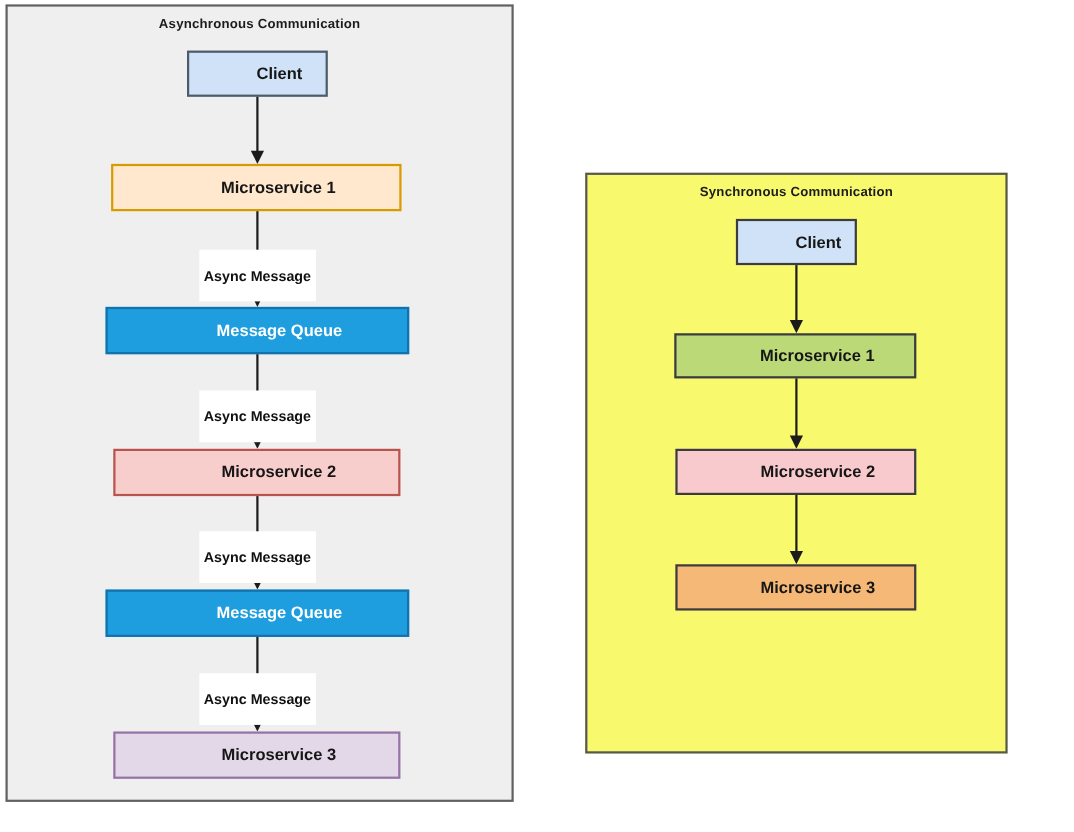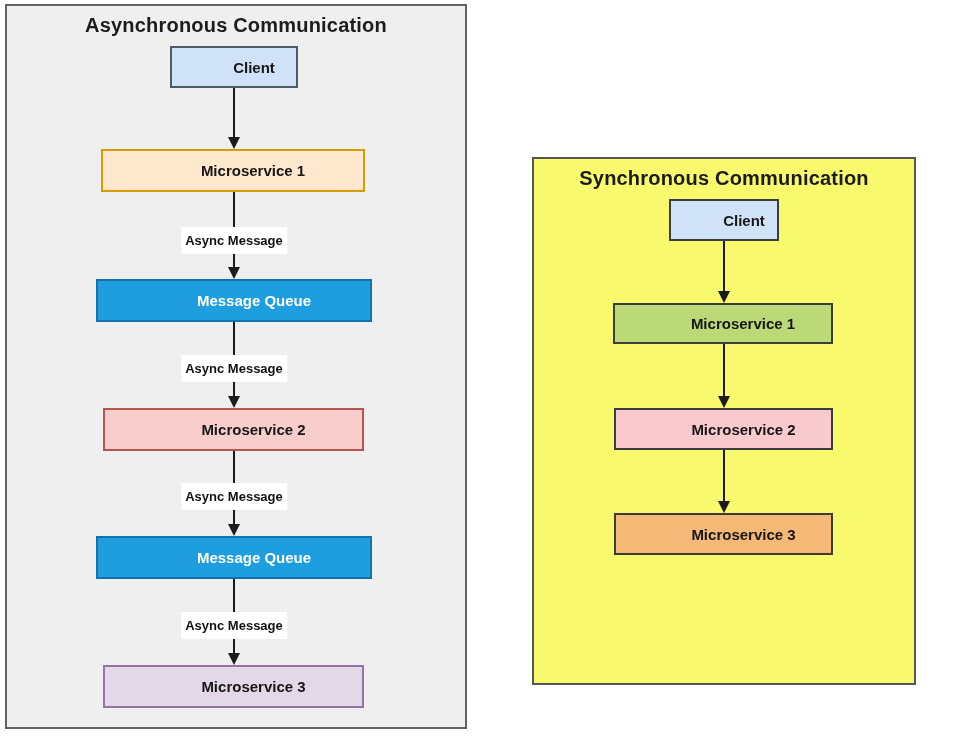--- a/index.html
+++ b/index.html
@@ -24,21 +24,21 @@
   .panel-sync {
     left: 532px; top: 157px;
     width: 384px; height: 528px;
     background: #f9f96d;
     border: 2px solid #565656;
   }
   .panel-title {
     position: absolute;
     left: 0; width: 100%;
     text-align: center;
-    font-size: 20px;
+    font-size: 12px;
     font-weight: 600;
     color: #1c1c1c;
     letter-spacing: 0.2px;
   }
   .panel-async .panel-title { top: 8px; }
   .panel-sync  .panel-title { top: 8px; }
 
   
   .node {
     position: absolute;
@@ -95,21 +95,21 @@
   .arr-s1 { left: 183px; top: 82px;  height: 62px; }
   .arr-s2 { left: 183px; top: 185px; height: 64px; }
   .arr-s3 { left: 183px; top: 291px; height: 63px; }
 
   
   .edge-label {
     position: absolute;
     left: 227px;
     transform: translateX(-50%);
     background: #ffffff;
-    padding: 6px 4px;
+    padding: 16px 4px;
     font-size: 13px;
     font-weight: 700;
     color: #111111;
     white-space: nowrap;
   }
   .el-1 { top: 221px; }
   .el-2 { top: 349px; }
   .el-3 { top: 477px; }
   .el-4 { top: 606px; }
 </style>

